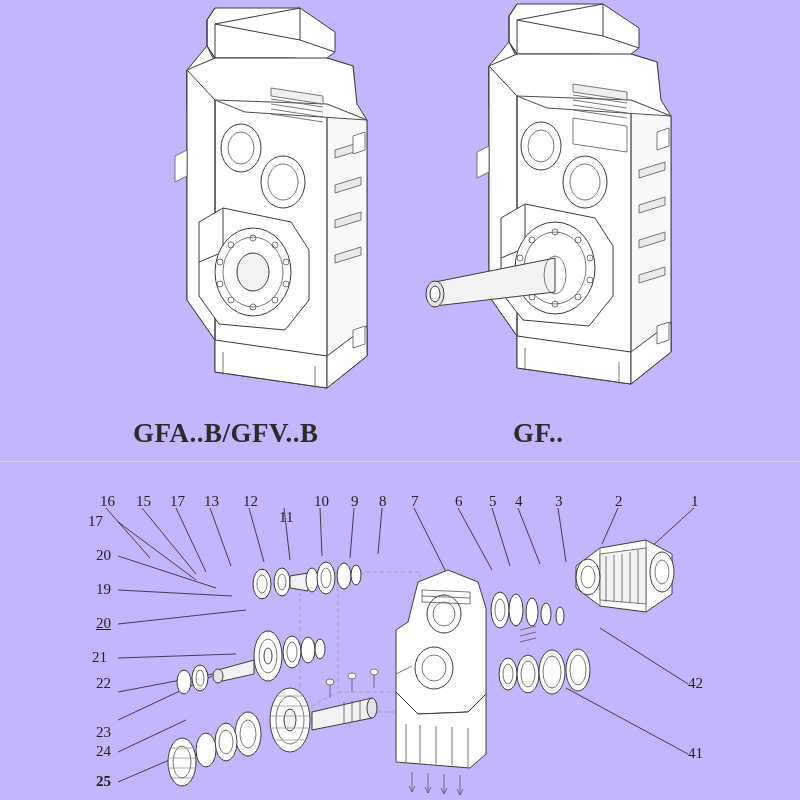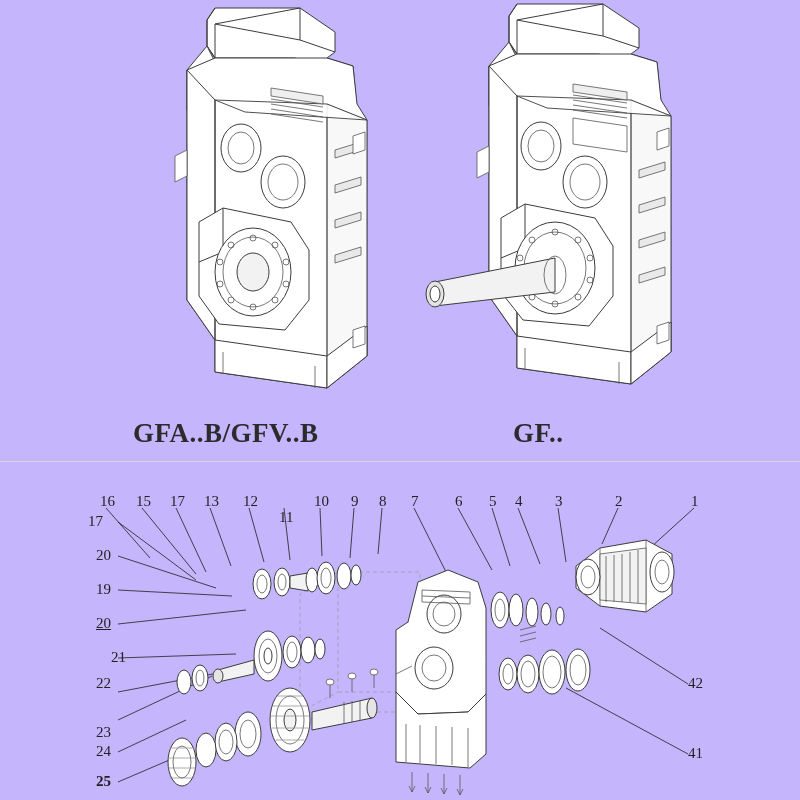--- a/index.html
+++ b/index.html
@@ -464,21 +464,21 @@
     <div class="callout" style="left:489px; top:32px;">5</div>
     <div class="callout" style="left:515px; top:32px;">4</div>
     <div class="callout" style="left:555px; top:32px;">3</div>
     <div class="callout" style="left:615px; top:32px;">2</div>
     <div class="callout" style="left:691px; top:32px;">1</div>
 
     <div class="callout" style="left:88px;  top:52px;">17</div>
     <div class="callout" style="left:96px;  top:86px;">20</div>
     <div class="callout" style="left:96px;  top:120px;">19</div>
     <div class="callout" style="left:96px;  top:154px;text-decoration:underline;">20</div>
-    <div class="callout" style="left:111px;  top:188px;">21</div>
+    <div class="callout" style="left:92px;  top:188px;">21</div>
     <div class="callout" style="left:96px;  top:214px;">22</div>
     <div class="callout" style="left:96px;  top:250px;margin-top:13px;">23</div>
     <div class="callout" style="left:96px;  top:282px;">24</div>
     <div class="callout" style="left:96px;  top:312px;font-weight:bold;">25</div>
 
     <div class="callout" style="left:688px; top:214px;">42</div>
     <div class="callout" style="left:688px; top:284px;">41</div>
   </div>
 
 </div>

